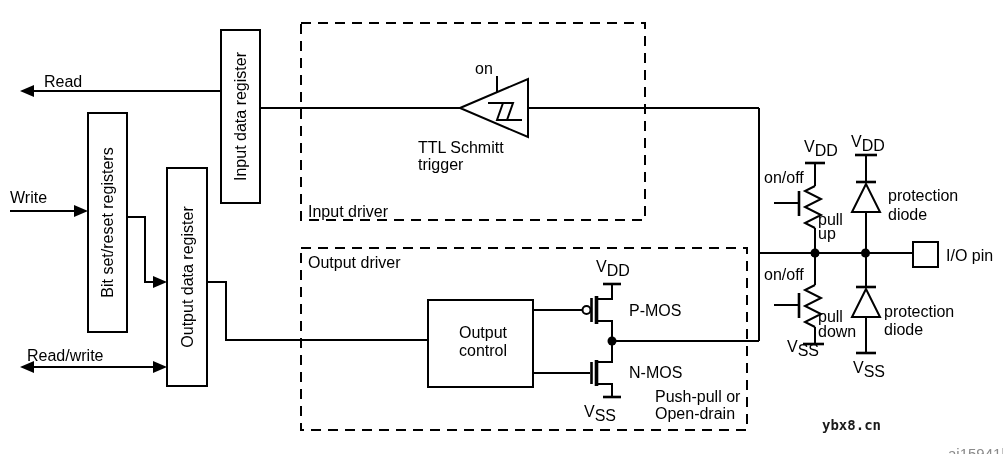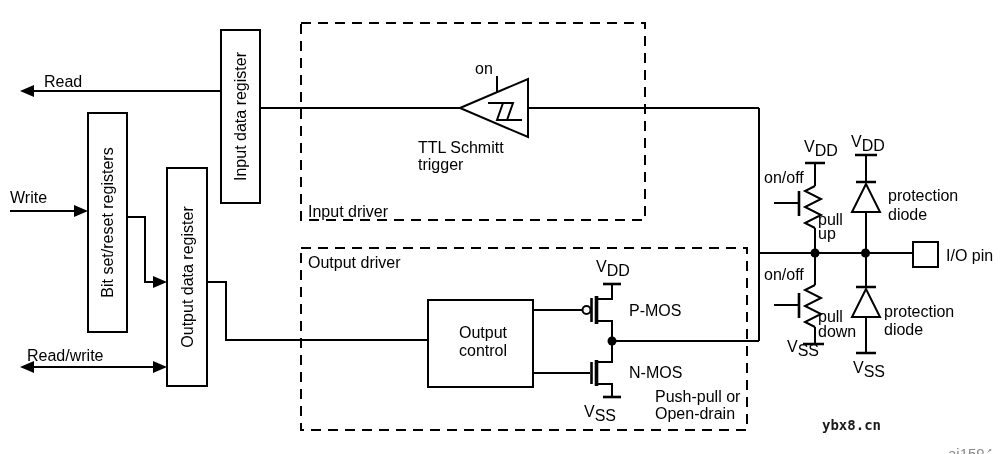--- a/index.html
+++ b/index.html
@@ -1,17 +1,17 @@
 <!DOCTYPE html>
 <html><head>
 <meta charset="utf-8">
 <style>
   html,body{margin:0;padding:0;background:#fff;}
   .canvas{position:relative;width:1003px;height:454px;background:#fff;overflow:hidden;
-          font-family:"Liberation Sans",sans-serif;border-radius:24px;}
+          font-family:"Liberation Sans",sans-serif;}
   svg{position:absolute;left:0;top:0;}
   svg text{font-family:"Liberation Sans",sans-serif;font-size:16px;fill:#000;}
   svg .wm{font-family:"DejaVu Sans Mono",monospace;font-weight:bold;font-size:14px;fill:#1a1a1a;}
   svg .figcode{font-size:15px;fill:#8a8a8a;}
   .ln{stroke:#000;stroke-width:2;fill:none;}
   .thin{stroke:#000;stroke-width:2;fill:none;}
   .bar{stroke:#000;stroke-width:2.6;fill:none;}
   .chan{stroke:#000;stroke-width:3.6;fill:none;}
   .boxsolid{fill:#fff;stroke:#000;stroke-width:2;}
   .boxdash{fill:none;stroke:#000;stroke-width:2;stroke-dasharray:10 7;}

